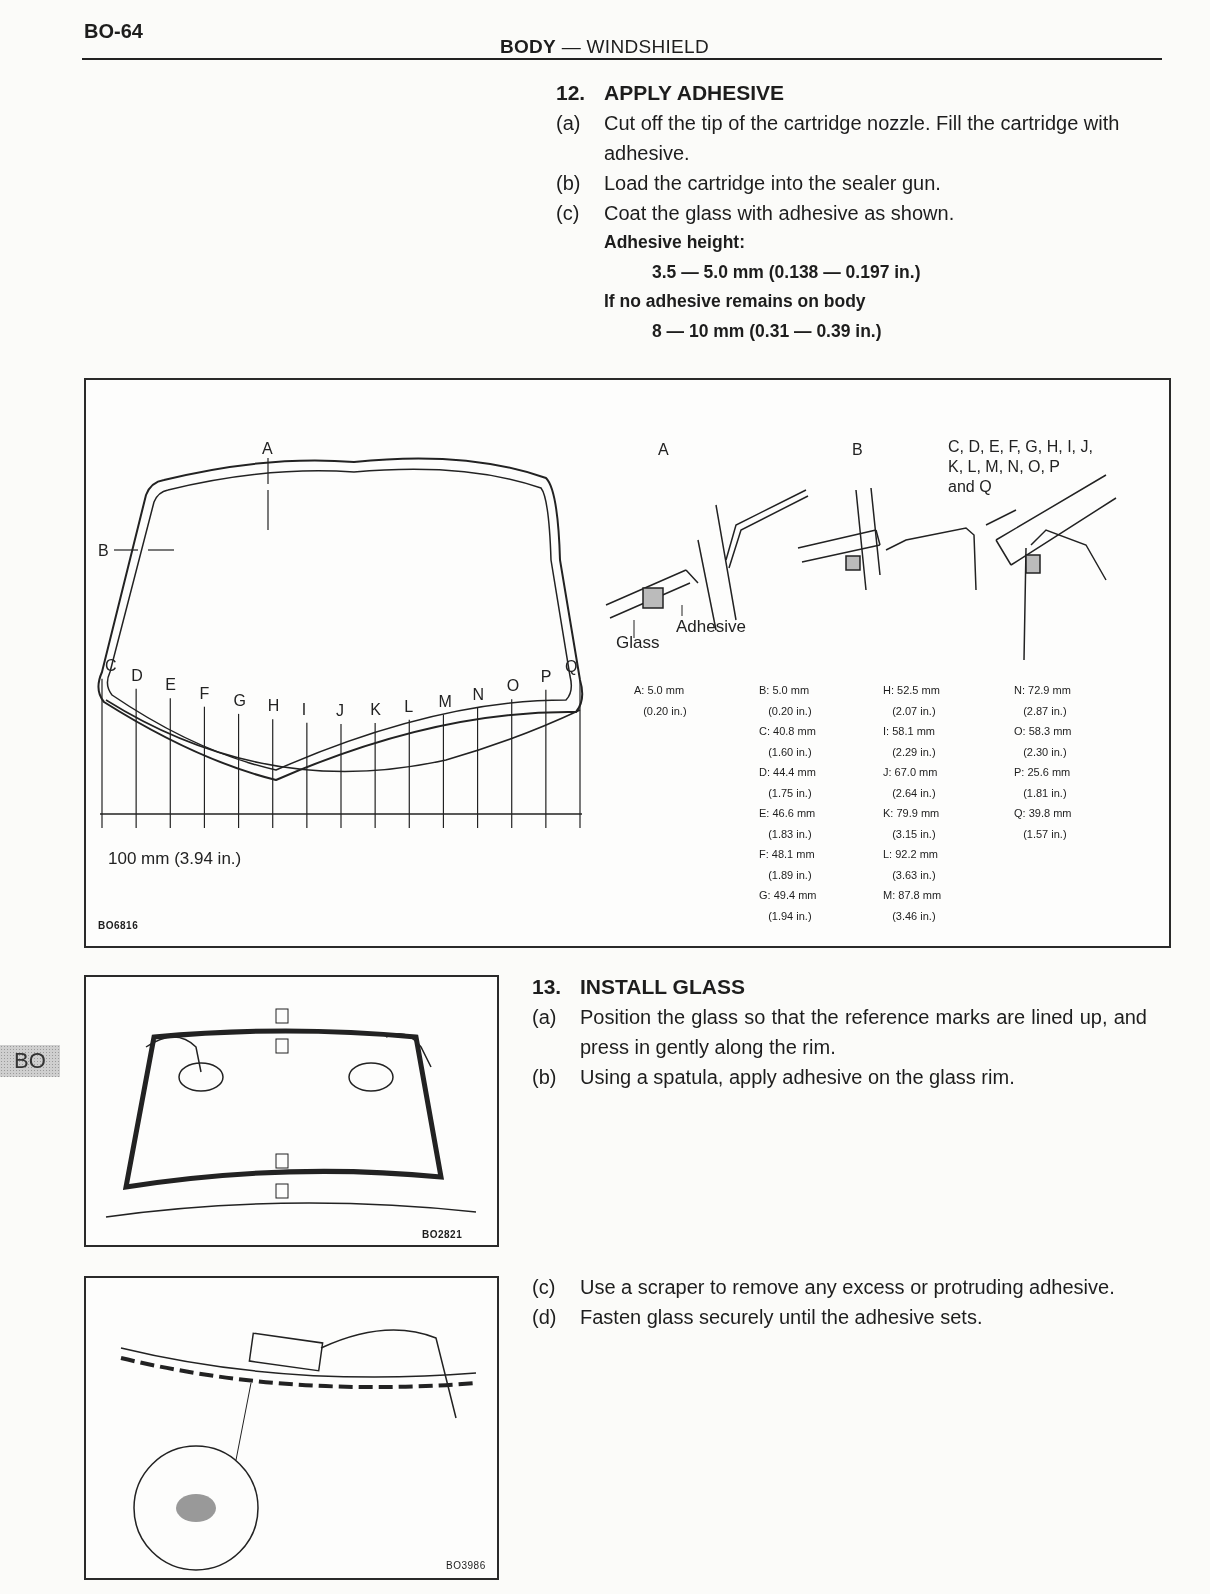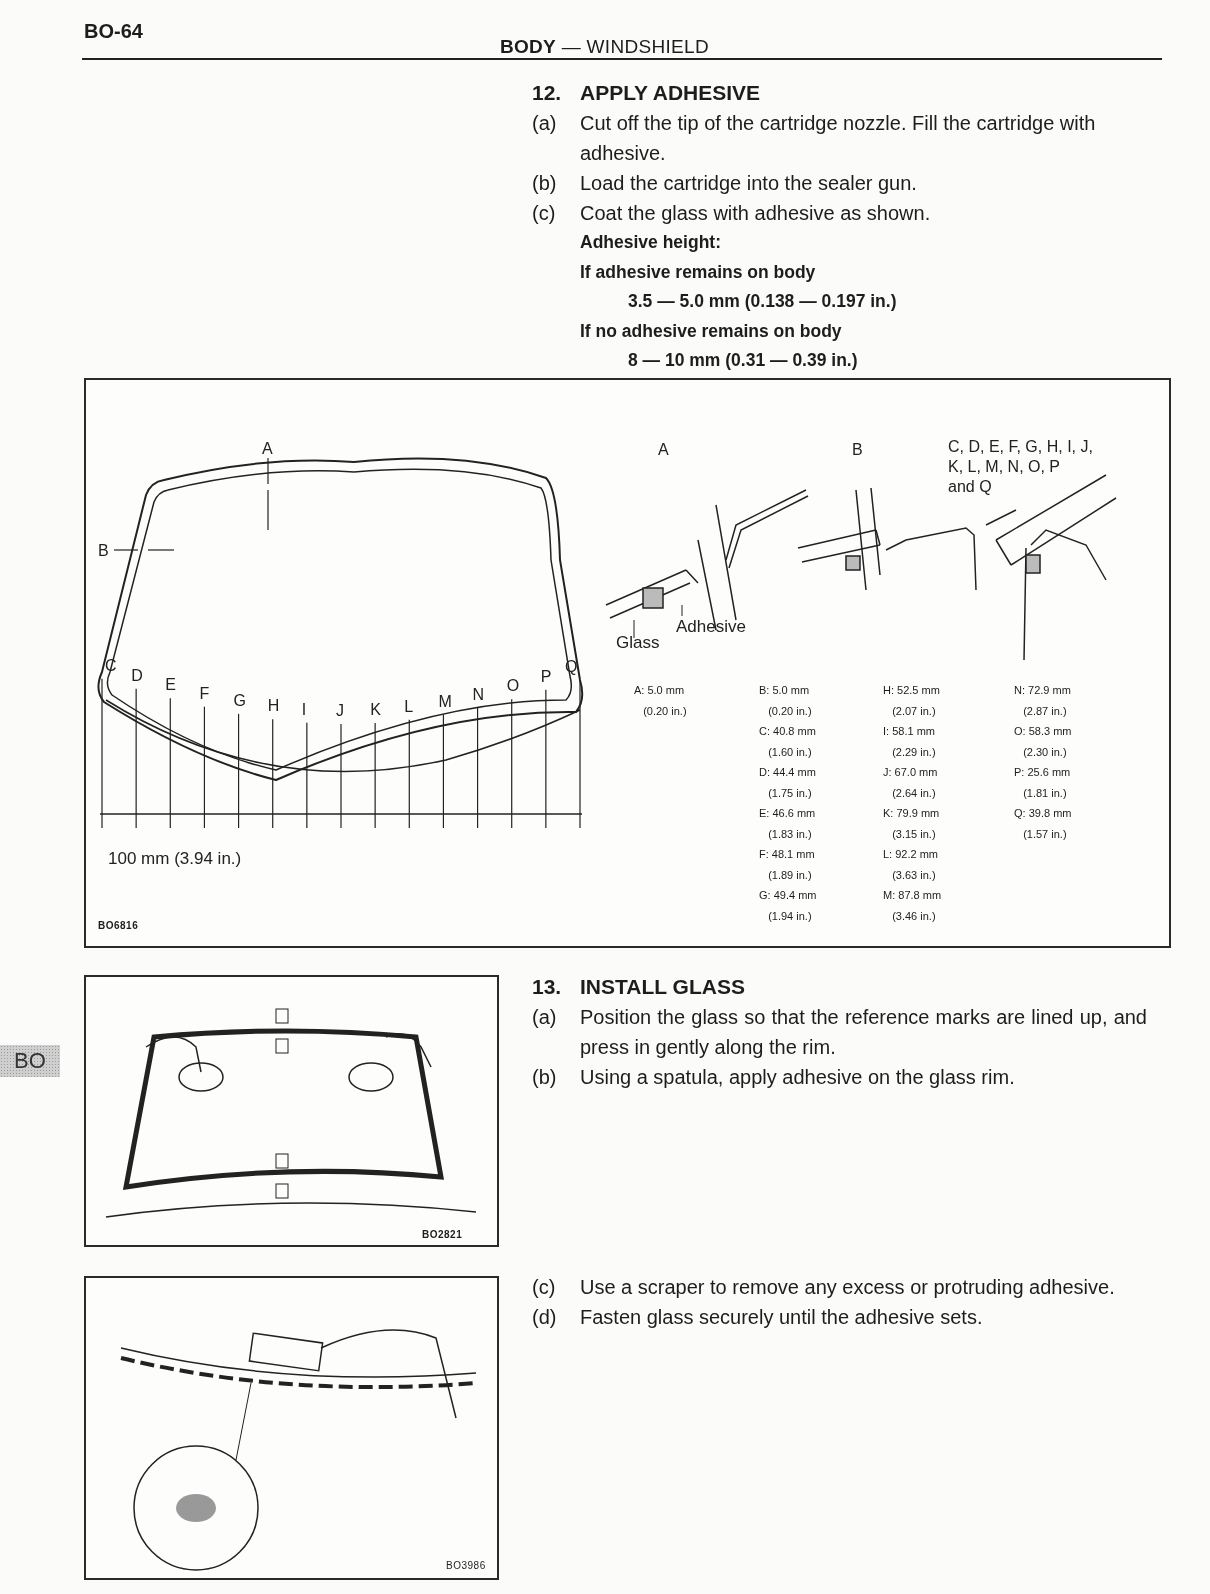--- a/index.html
+++ b/index.html
@@ -33,39 +33,38 @@
 <div class="abs page-num">BO-64</div>
 <div class="abs section-title">
   <b>BODY</b>
   <span>—</span>
   <span>WINDSHIELD</span>
 </div>
 <div class="abs rule"></div>
 
 <div class="abs bo-tab">BO</div>
 
-<div class="abs step" style="left:532px; top:78px; width:615px;">
+<div class="abs step" style="left:556px; top:78px; width:615px;">
   <div class="step-head">
     <span class="n">12.</span><span>APPLY ADHESIVE</span>
   </div>
   <div class="item">
     <span class="lbl">(a)</span>
     <span class="txt">Cut off the tip of the cartridge nozzle. Fill the cartridge with adhesive.</span>
   </div>
   <div class="item">
     <span class="lbl">(b)</span>
     <span class="txt">Load the cartridge into the sealer gun.</span>
   </div>
   <div class="item">
     <span class="lbl">(c)</span>
     <span class="txt">Coat the glass with adhesive as shown.</span>
   </div>
   <div class="spec">
     <div>Adhesive height:</div>
-    <div>If adhesive remains on body</div>
     <div class="ind">3.5 — 5.0 mm (0.138 — 0.197 in.)</div>
     <div>If no adhesive remains on body</div>
     <div class="ind">8 — 10 mm (0.31 — 0.39 in.)</div>
   </div>
 </div>
 
 <div class="abs box" style="left:84px; top:378px; width:1083px; height:566px;">
   <svg width="1083" height="566" style="position:absolute;left:0;top:0">
 
     <path d="M78,100 Q180,75 268,82 Q380,70 460,98 Q472,110 474,180 L494,300 Q500,320 490,332 Q350,330 190,400 Q110,380 18,322 Q8,310 16,292 L60,115 Q65,102 78,100 Z" fill="none" stroke="#222" stroke-width="2"></path>

